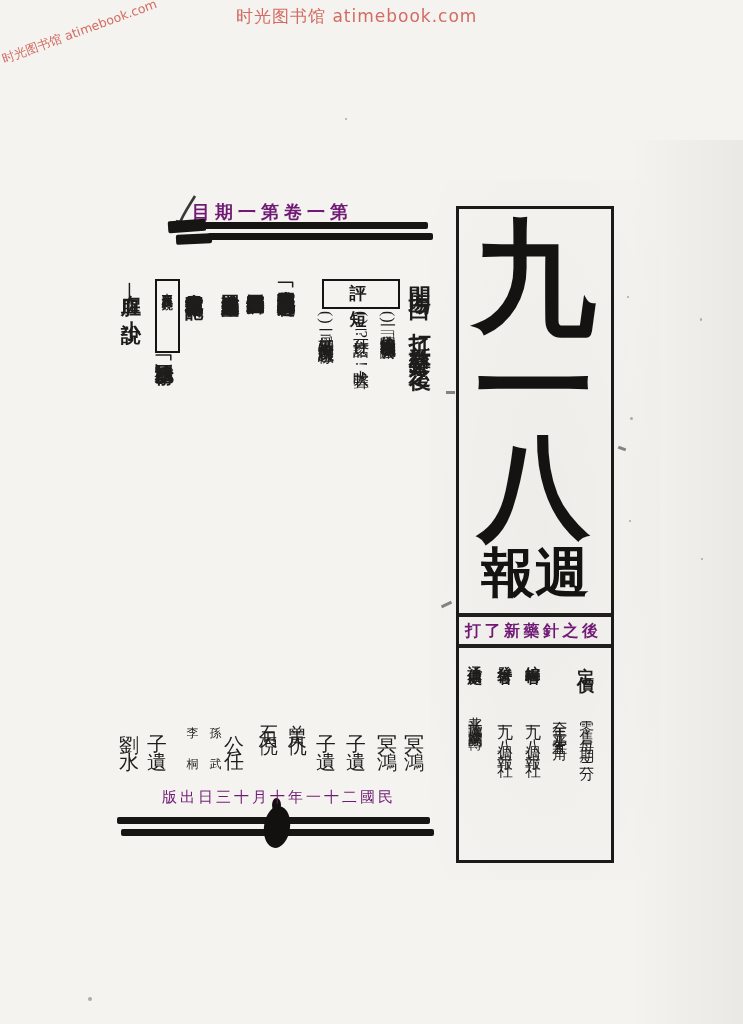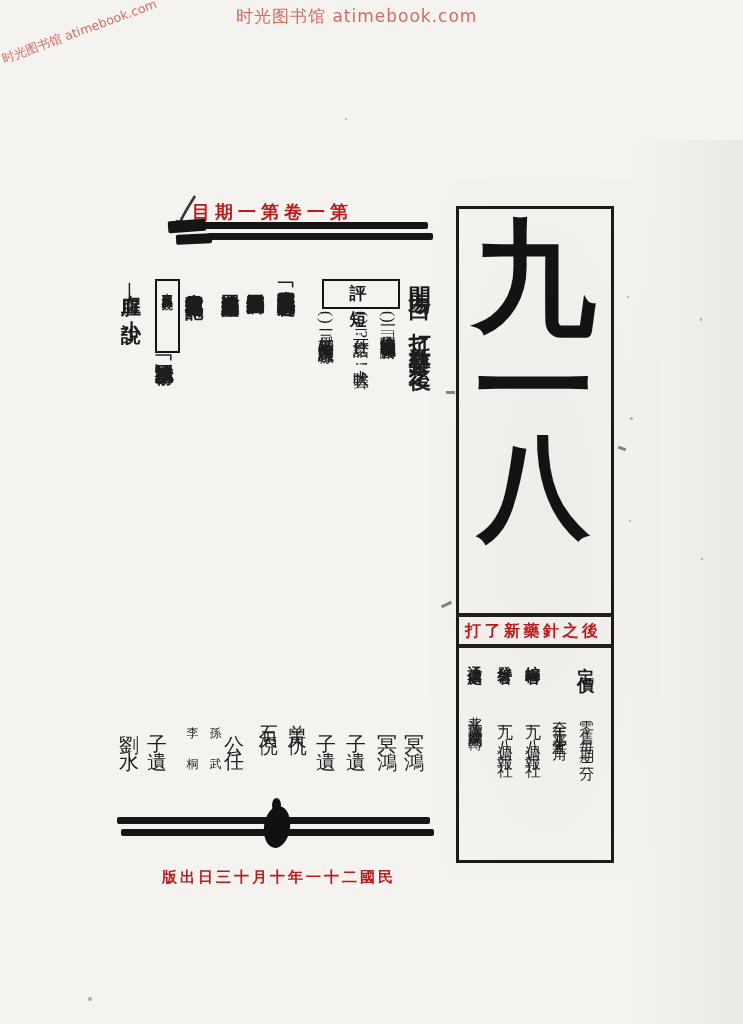--- a/index.html
+++ b/index.html
@@ -11,21 +11,21 @@
     color:#1c1c1c;
   }
   .abs{position:absolute;}
   
   .v{
     position:absolute; writing-mode:vertical-rl; text-orientation:mixed;
     line-height:1.12; white-space:nowrap; color:#1e1d1c;
   }
   .title{font-weight:700;}
   
-  .hline{position:absolute; white-space:nowrap; color:#b91c1c;}
+  .hline{position:absolute; white-space:nowrap; color:#701a75;}
   .bar{position:absolute; background:#161514; border-radius:2px;}
   .watermark{
     position:absolute; font-family:"DejaVu Sans",sans-serif;
     color:rgba(203,72,64,0.8); white-space:nowrap;
   }
   .mastbox{
     position:absolute; left:456px; top:206px; width:152px; height:651px;
     border:3px solid #1b1a19;
   }
   .mast-char{position:absolute; text-align:center; font-weight:900; color:#141312; line-height:1;}
@@ -62,20 +62,21 @@
 
   <div class="bar" style="left:168px; top:220px; width:38px; height:12px; transform:rotate(-4deg);"></div>
   <div class="bar" style="left:177px; top:222px; width:251px; height:7px;"></div>
   <div class="bar" style="left:176px; top:234px; width:36px; height:10px; transform:rotate(-3deg);"></div>
   <div class="bar" style="left:208px; top:233px; width:225px; height:7px;"></div>
 
   <div class="mastbox"></div>
   <div class="mast-char" style="left:470px; top:218px; width:128px; font-size:124px;">九</div>
   <div class="mast-char" style="left:470px; top:330px; width:128px; font-size:118px;">一</div>
   <div class="mast-char" style="left:470px; top:432px; width:128px; font-size:112px;">八</div>
+  <div class="mast-char" style="left:462px; top:546px; width:146px; font-size:54px; font-weight:800;">報週</div>
 
   <div class="rulebox" style="top:613px;"></div>
   <div class="hline" style="left:465px; top:621px; font-size:16px; letter-spacing:3.5px; font-weight:700;">打了新藥針之後</div>
   <div class="rulebox" style="top:644px;"></div>
 
   <div class="v" style="left:576px; top:654px; font-size:17px; letter-spacing:10px; font-weight:700;">定價</div>
   <div class="v" style="left:578px; top:709px; font-size:15px; letter-spacing:9px;">零售每期三分</div>
   <div class="v" style="left:551px; top:709px; font-size:15px; letter-spacing:3.5px;">全年一元半年五角</div>
   <div class="v" style="left:524px; top:654px; font-size:15px; letter-spacing:2px; font-weight:700;">編輯者</div>
   <div class="v" style="left:524px; top:711px; font-size:16px; letter-spacing:7.5px;">九一八週報社</div>
@@ -113,21 +114,21 @@
   <div class="v" style="left:223px; top:719px; font-size:20px; letter-spacing:17px;">公任</div>
   <div class="v" style="left:208px; top:717px; font-size:12px; letter-spacing:31px;">孫武</div>
   <div class="v" style="left:185px; top:717px; font-size:12px; letter-spacing:31px;">李桐</div>
   <div class="v" style="left:146px; top:719px; font-size:20px; letter-spacing:17px;">子遺</div>
   <div class="v" style="left:118px; top:719px; font-size:20px; letter-spacing:17px;">劉水</div>
 
   <div class="bar" style="left:117px; top:817px; width:313px; height:7px;"></div>
   <div class="bar" style="left:121px; top:829px; width:313px; height:7px;"></div>
   <div class="blot" style="left:264px; top:806px; width:26px; height:42px; transform:rotate(8deg); z-index:3;"></div>
   <div class="blot" style="left:272px; top:798px; width:9px; height:14px;"></div>
-  <div class="hline" style="left:162px; top:868px; font-size:15px; letter-spacing:3px; font-weight:700;">版出日三十月十年一十二國民</div>
+  <div class="hline" style="left:162px; top:788px; font-size:15px; letter-spacing:3px; font-weight:400;">版出日三十月十年一十二國民</div>
 
   <div class="tickmark" style="left:446px; top:391px; width:9px; height:3px;"></div>
   <div class="tickmark" style="left:441px; top:603px; width:11px; height:3px; transform:rotate(-25deg);"></div>
   <div class="tickmark" style="left:618px; top:447px; width:8px; height:3px; transform:rotate(20deg);"></div>
   <div class="speck" style="left:630px; top:417px; width:3px; height:3px;"></div>
   <div class="speck" style="left:627px; top:296px; width:2px; height:2px;"></div>
   <div class="speck" style="left:700px; top:318px; width:2px; height:3px;"></div>
   <div class="speck" style="left:701px; top:558px; width:2px; height:2px;"></div>
   <div class="speck" style="left:88px; top:997px; width:4px; height:4px;"></div>
   <div class="speck" style="left:345px; top:118px; width:2px; height:2px;"></div>

